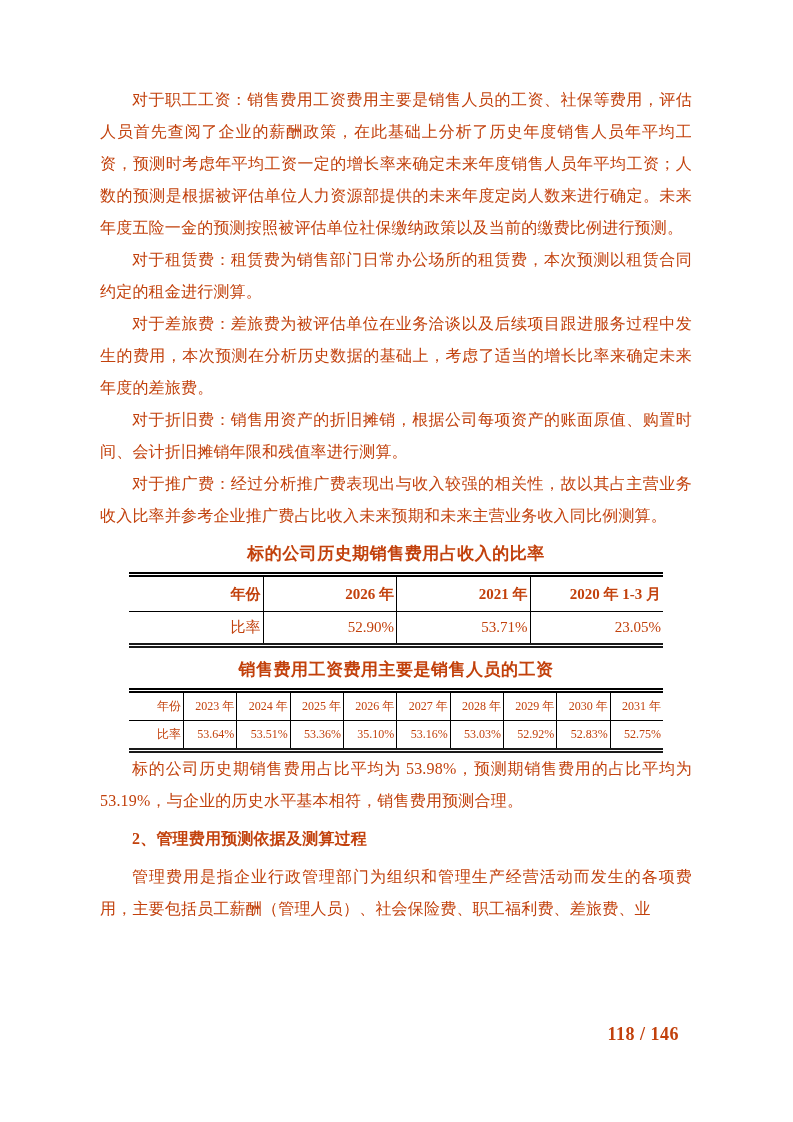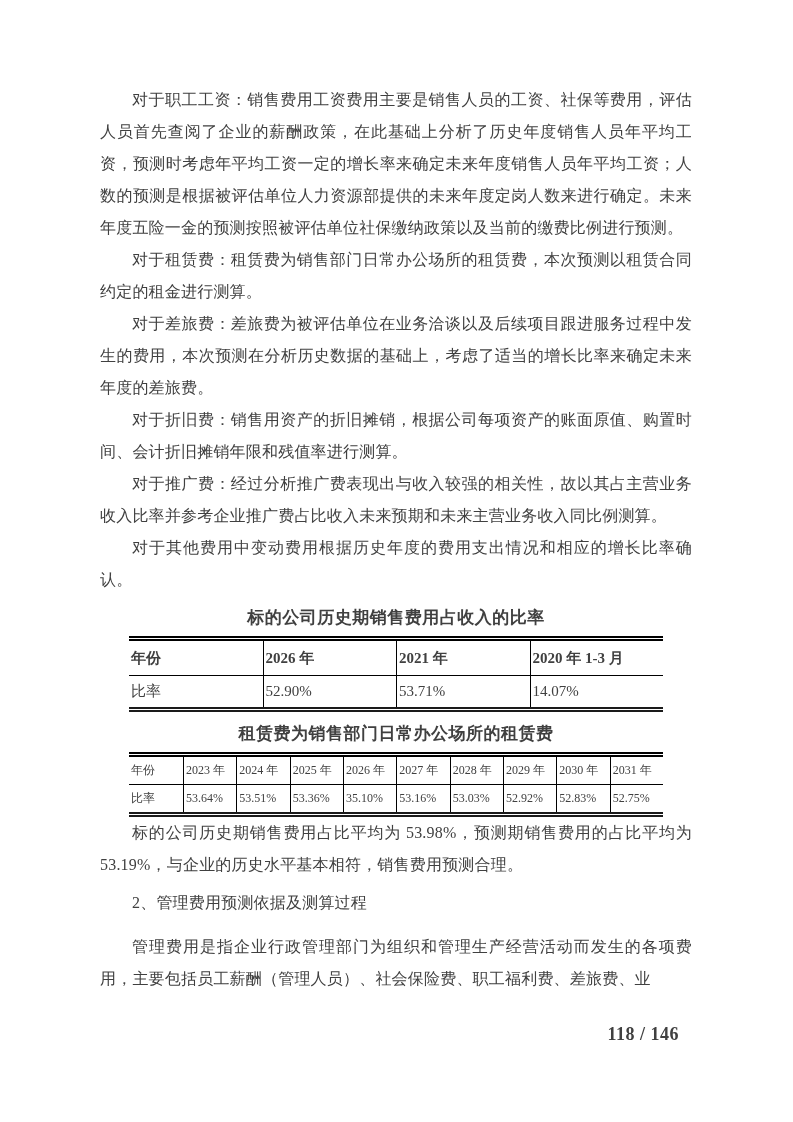--- a/index.html
+++ b/index.html
@@ -2,59 +2,60 @@
 <html lang="zh"><head>
 <meta charset="utf-8">
 <style>
   html, body { margin: 0; padding: 0; background: #ffffff; }
   .page {
     position: relative;
     width: 793px;
     height: 1122px;
     background: #ffffff;
     overflow: hidden;
-    color: #404040;
+    color: #c2410c;
     font-family: "Liberation Serif", "DejaVu Serif", serif;
   }
   .content {
     position: absolute;
     left: 100px;
     top: 84px;
     width: 592px;
   }
   .para {
     margin: 0;
     font-size: 16px;
     line-height: 32px;
     text-align: justify;
     text-justify: inter-ideograph;
     text-indent: 32px;
     letter-spacing: 0.2px;
   }
   .heading {
-    margin: 6px 0 12px 0;
+    margin: 6px 0 6px 0;
+    font-weight: bold;
   }
   .table-title {
     margin: 10px 0 6px 0;
     text-align: center;
     font-weight: 700;
     font-size: 17px;
     line-height: 24px;
     letter-spacing: 0.5px;
   }
   .doc-table {
     border-spacing: 0;
     table-layout: fixed;
     margin: 0 auto;
     width: 534px;
     border-top: 5px double #000;
     border-bottom: 5px double #1a1a1a;
   }
   .doc-table td {
-    text-align: left;
+    text-align: right;
     vertical-align: middle;
     padding: 0 2px;
     overflow: hidden;
     white-space: nowrap;
   }
   .doc-table td + td { border-left: 1.5px solid #000; }
   .t1 .hdr td {
     font-weight: 700;
     font-size: 15px;
     height: 34px;
@@ -87,42 +88,41 @@
 <body>
 
 <div class="page">
   <div class="content">
 
     <p class="para">对于职工工资：销售费用工资费用主要是销售人员的工资、社保等费用，评估人员首先查阅了企业的薪酬政策，在此基础上分析了历史年度销售人员年平均工资，预测时考虑年平均工资一定的增长率来确定未来年度销售人员年平均工资；人数的预测是根据被评估单位人力资源部提供的未来年度定岗人数来进行确定。未来年度五险一金的预测按照被评估单位社保缴纳政策以及当前的缴费比例进行预测。</p>
     <p class="para">对于租赁费：租赁费为销售部门日常办公场所的租赁费，本次预测以租赁合同约定的租金进行测算。</p>
     <p class="para">对于差旅费：差旅费为被评估单位在业务洽谈以及后续项目跟进服务过程中发生的费用，本次预测在分析历史数据的基础上，考虑了适当的增长比率来确定未来年度的差旅费。</p>
     <p class="para">对于折旧费：销售用资产的折旧摊销，根据公司每项资产的账面原值、购置时间、会计折旧摊销年限和残值率进行测算。</p>
     <p class="para">对于推广费：经过分析推广费表现出与收入较强的相关性，故以其占主营业务收入比率并参考企业推广费占比收入未来预期和未来主营业务收入同比例测算。</p>
-    <p class="para">对于其他费用中变动费用根据历史年度的费用支出情况和相应的增长比率确认。</p>
 
     <div class="table-title">标的公司历史期销售费用占收入的比率</div>
 
     <table class="doc-table t1">
       <tbody>
           <tr class="hdr">
         <td>年份</td>
         <td>2026 年</td>
         <td>2021 年</td>
         <td>2020 年 1-3 月</td>
       </tr>
       <tr class="datarow">
         <td>比率</td>
         <td>52.90%</td>
         <td>53.71%</td>
-        <td>14.07%</td>
+        <td>23.05%</td>
       </tr>
     </tbody>
       </table>
 
-    <div class="table-title">租赁费为销售部门日常办公场所的租赁费</div>
+    <div class="table-title">销售费用工资费用主要是销售人员的工资</div>
 
     <table class="doc-table t2">
       <tbody>
           <tr class="hdr">
         <td>年份</td>
         <td>2023 年</td>
         <td>2024 年</td>
         <td>2025 年</td>
         <td>2026 年</td>
         <td>2027 年</td>

